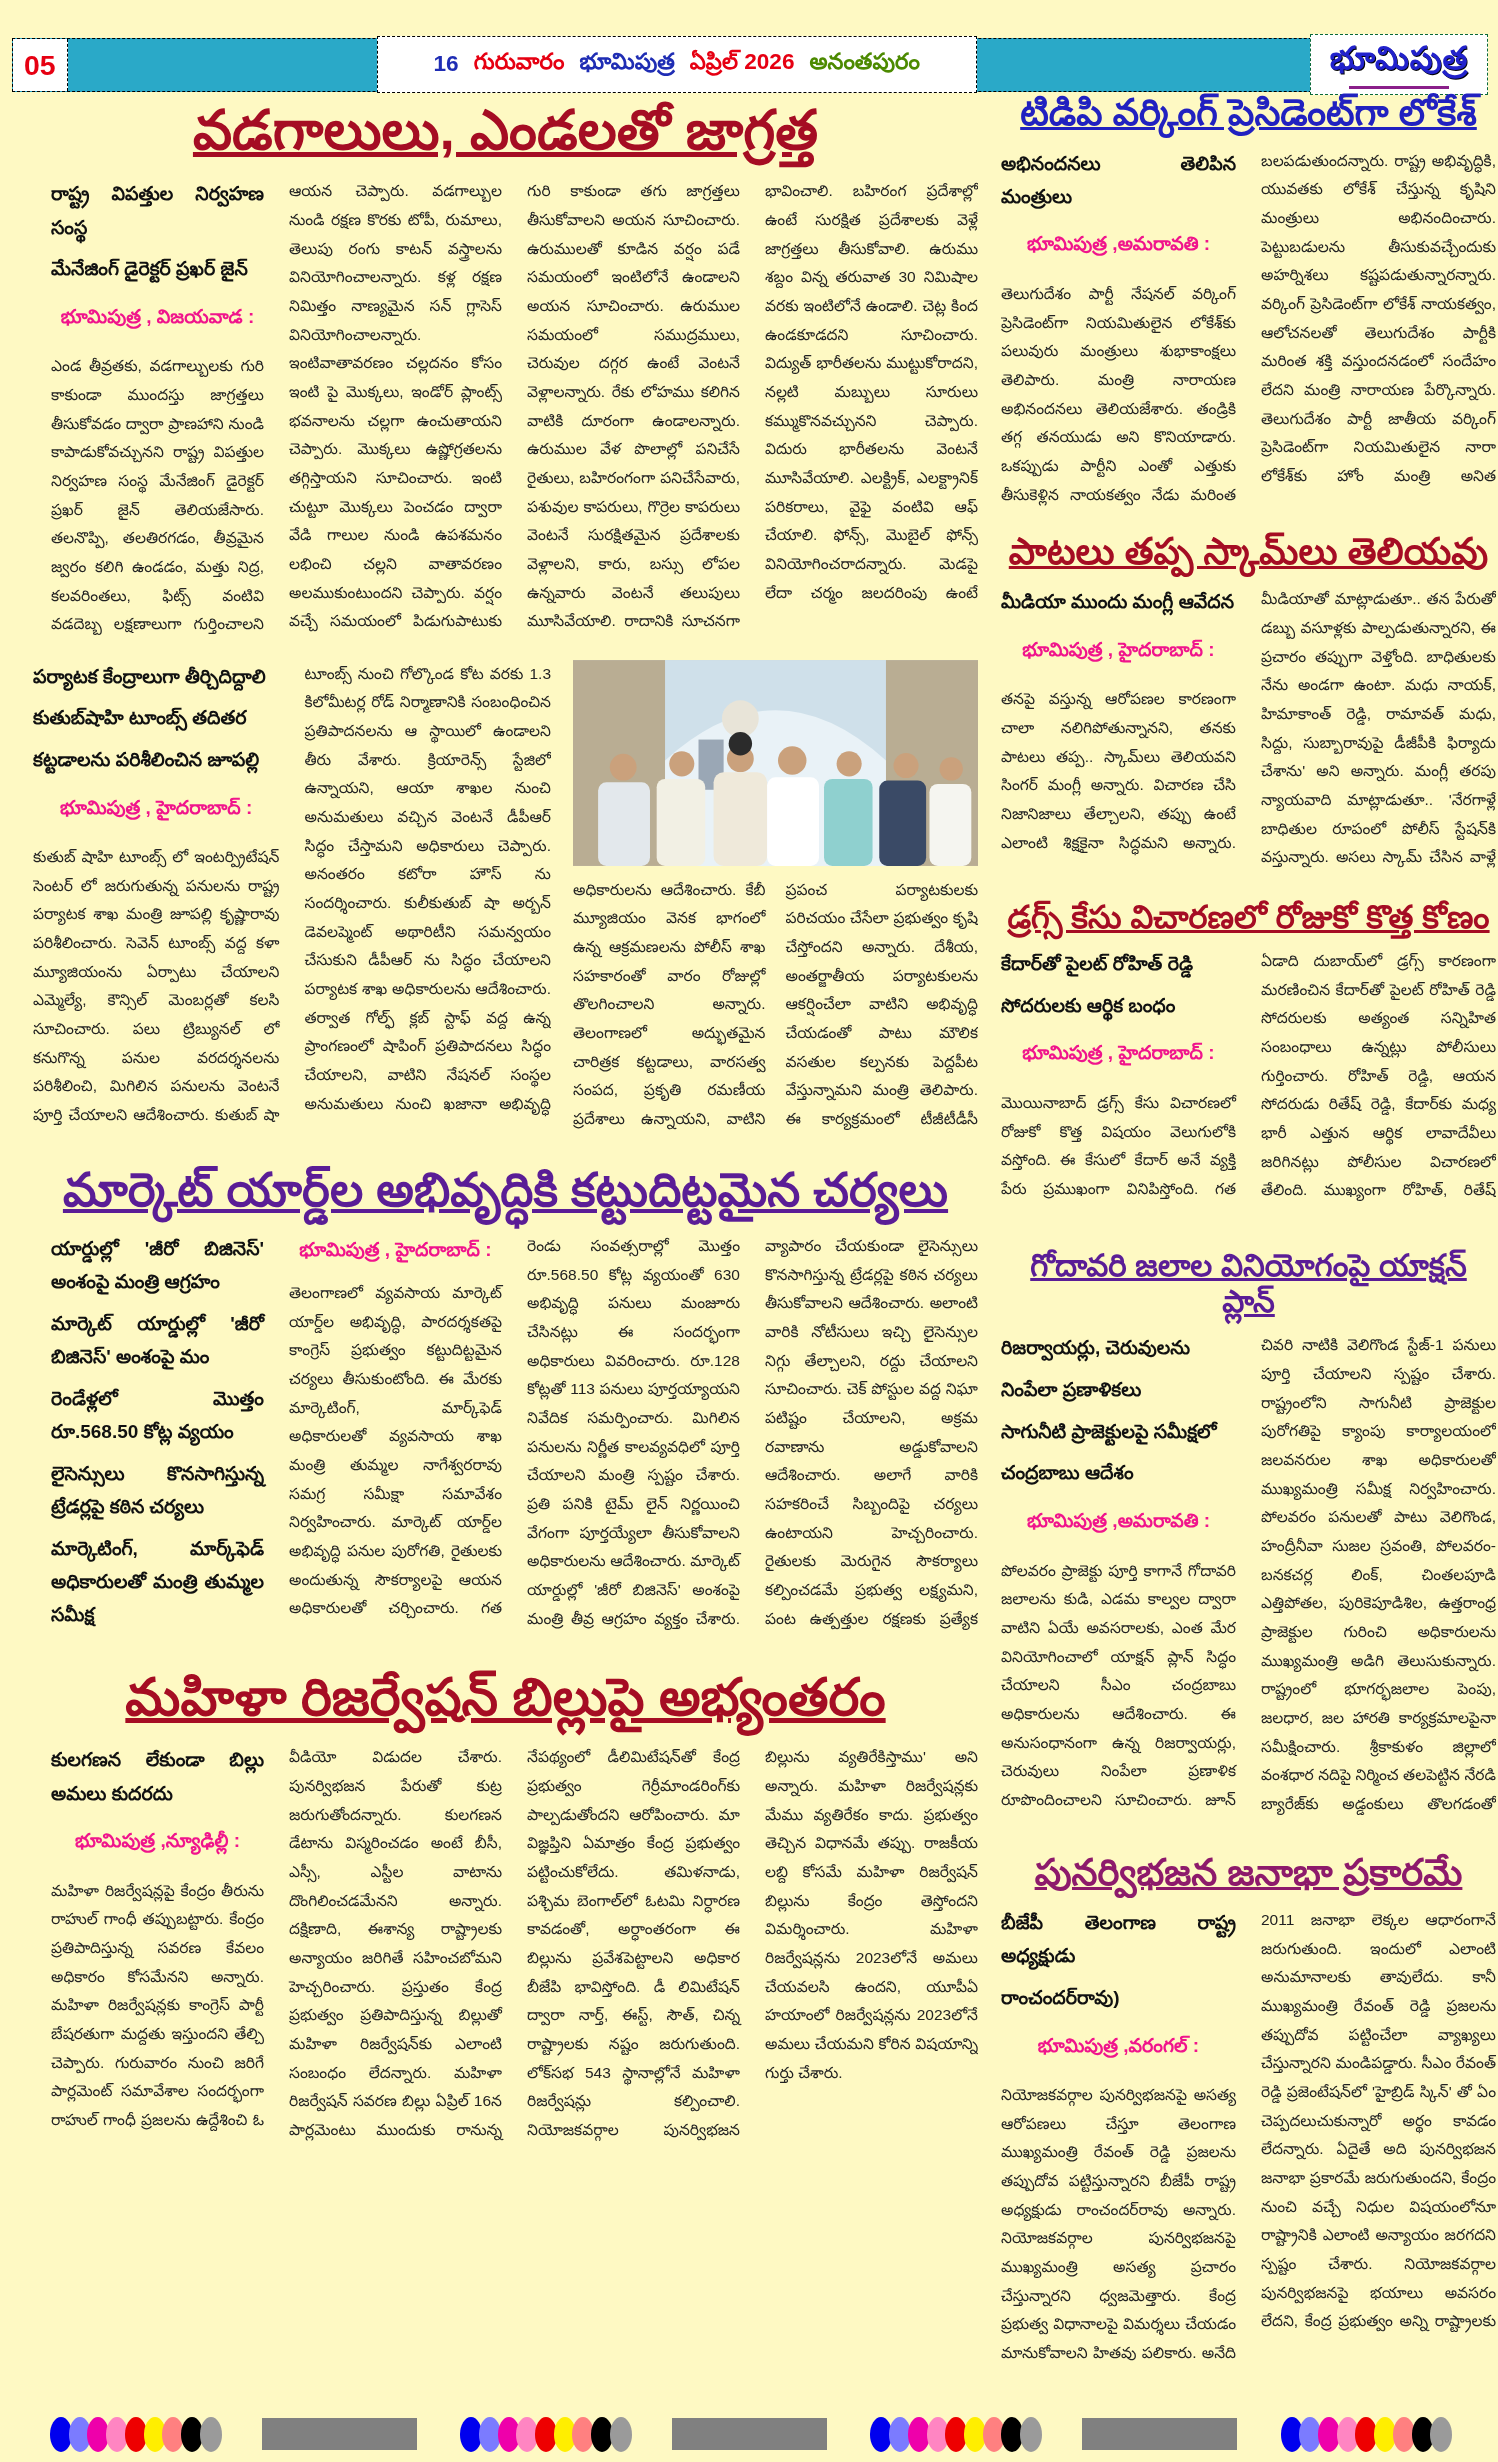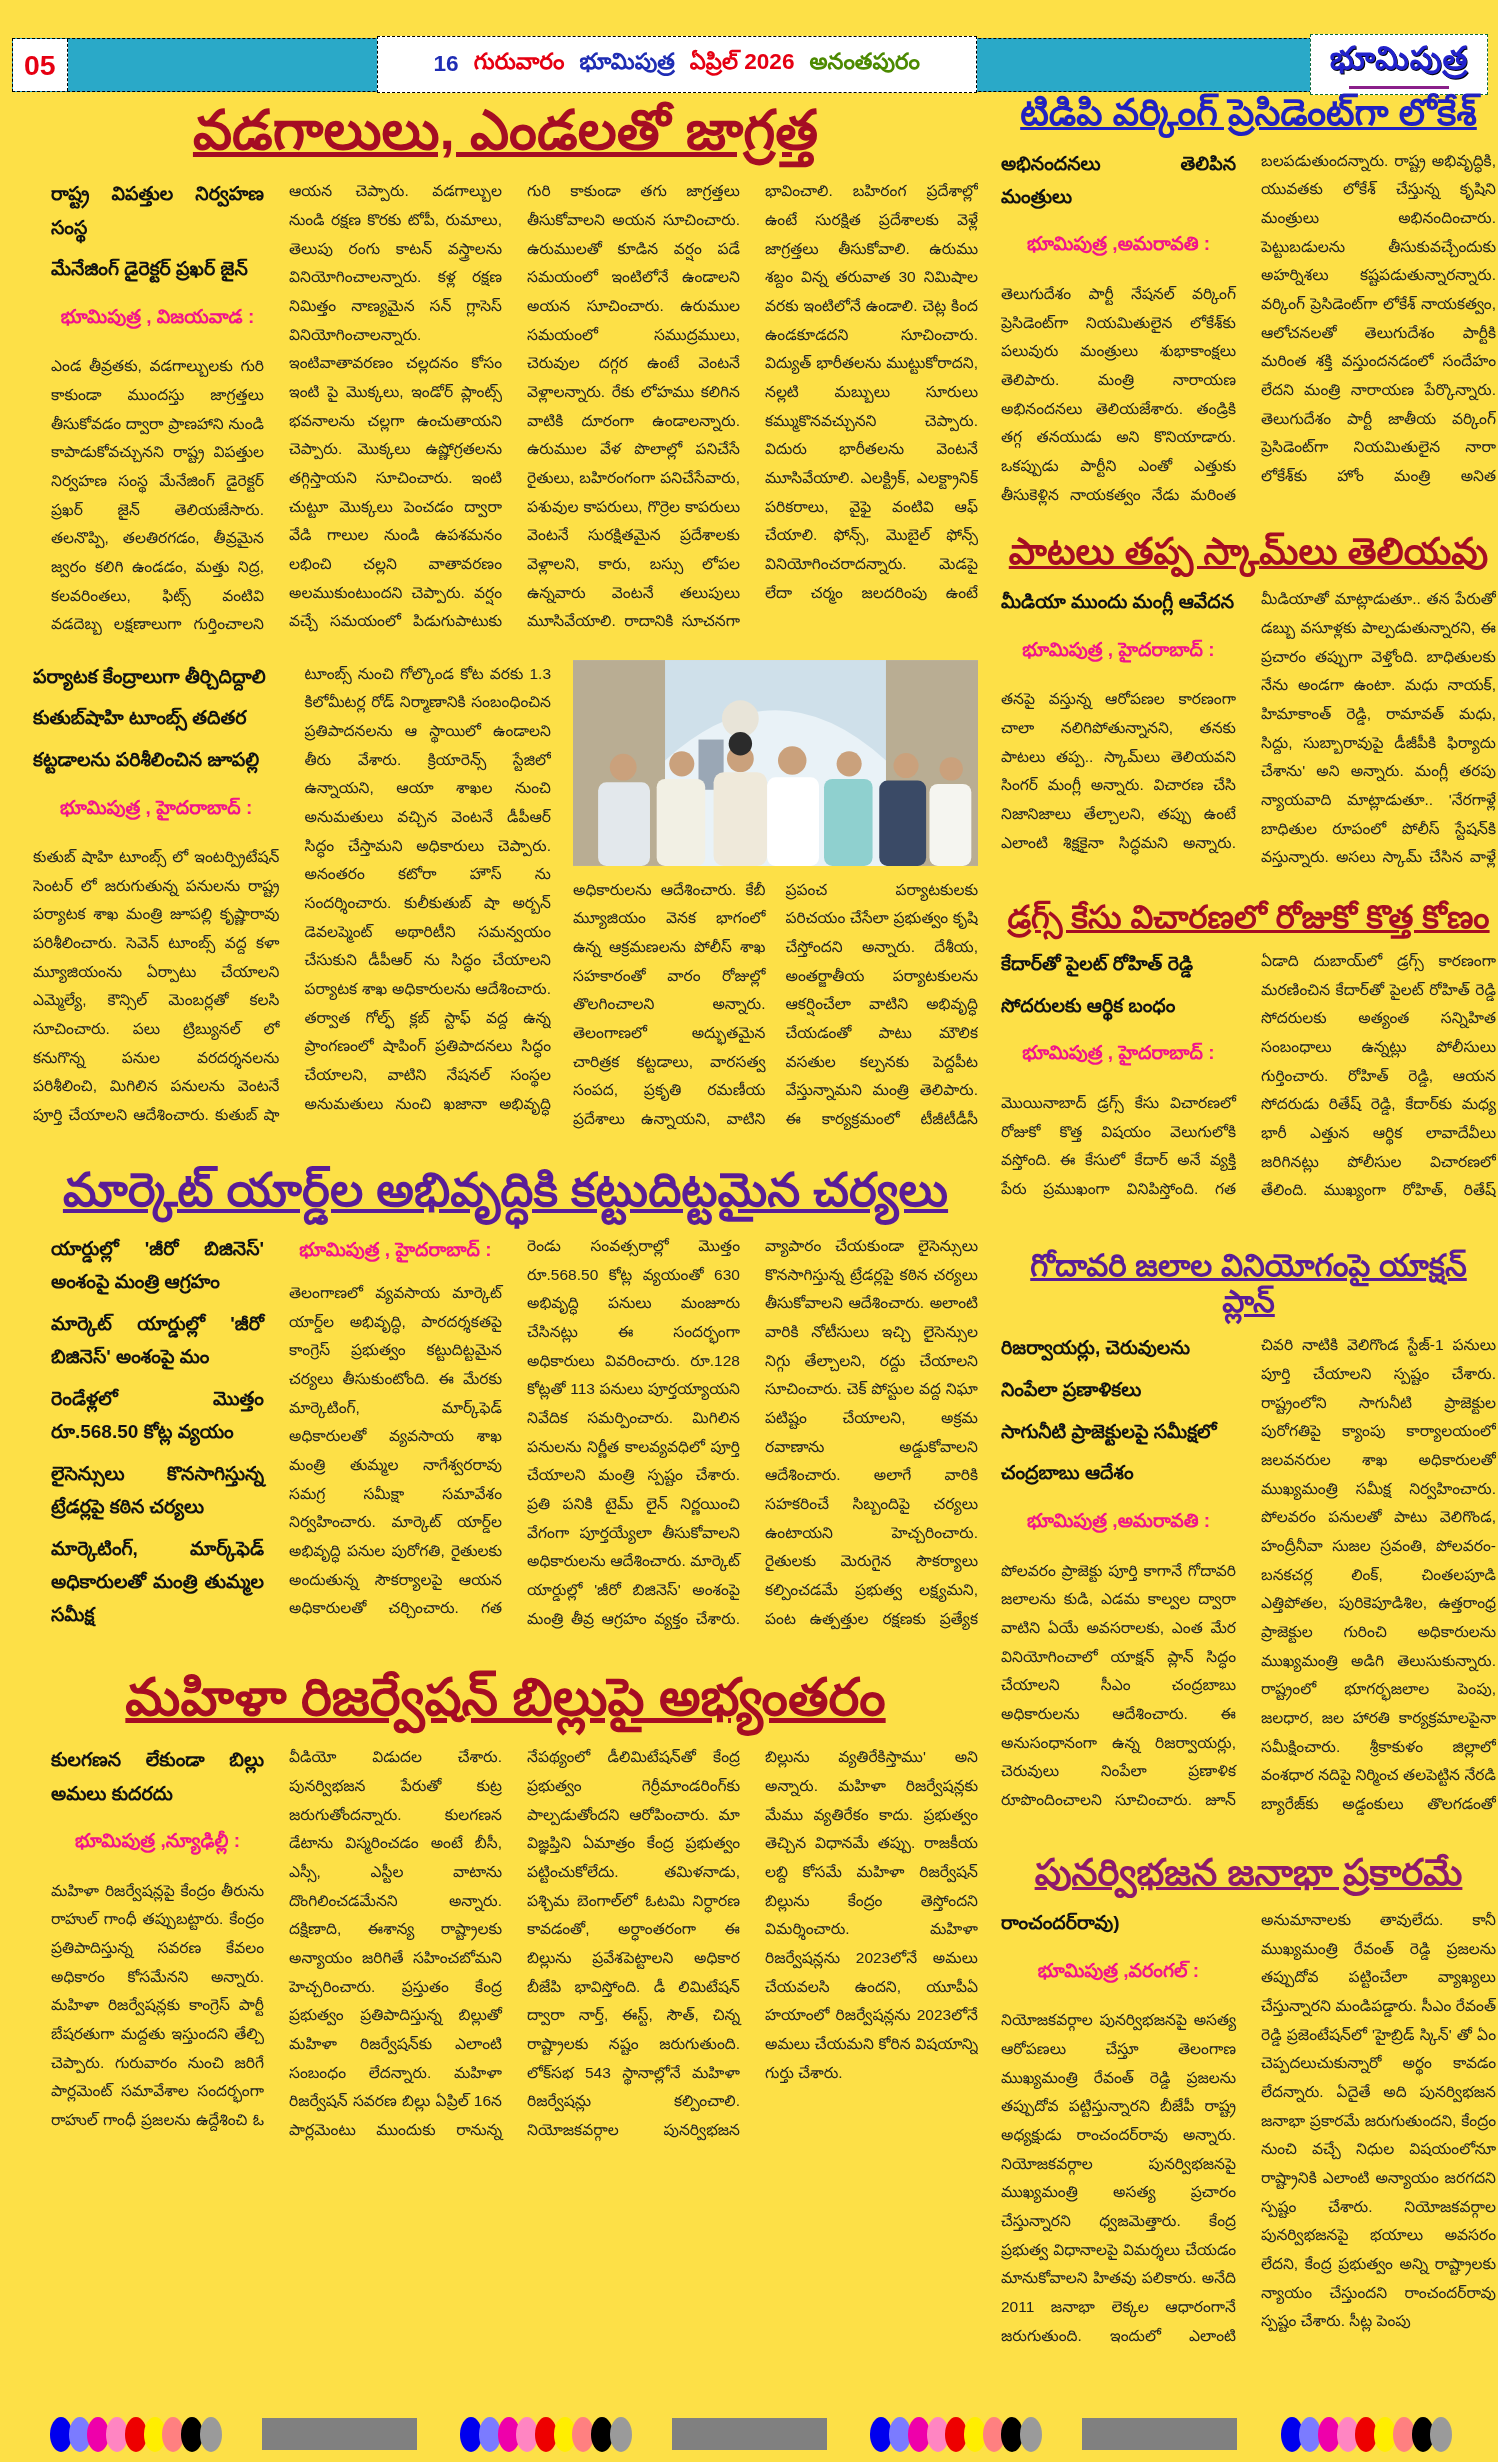--- a/index.html
+++ b/index.html
@@ -1,16 +1,16 @@
 <!DOCTYPE html>
 <html style="font-size:13.4px"><head>
 <meta charset="utf-8">
 <style>
   html,body{margin:0;padding:0;background:#ffffff;}
-  .page{position:relative;width:1499px;height:2462px;background:#fde047;overflow:hidden;
+  .page{position:relative;width:1499px;height:2462px;background:#fef9c3;overflow:hidden;
         font-family:"Liberation Sans",sans-serif;color:#1c1c1c;}
   
   .hdr{position:absolute;left:11.7px;top:38px;right:11.7px;height:52px;background:#2aa9c8;
        border:1.7px dashed #000;display:flex;align-items:stretch;}
   .pageno{background:#fff;border-right:1.7px dashed #000;width:54px;display:flex;align-items:center;
           justify-content:center;font-size:28.4px;font-weight:bold;color:#e60012;}
   .dateline{position:absolute;left:364px;top:-3.3px;height:55px;width:598px;background:#fff;
             border:1.7px dashed #000;display:flex;align-items:center;justify-content:center;gap:15px;
             font-weight:bold;font-size:22.6px;}
   .masthead{position:absolute;right:-1.7px;top:-5px;height:59px;width:176px;background:#fff;
@@ -198,20 +198,21 @@
           <p class="byline">భూమిపుత్ర ,అమరావతి :</p>
         </div>
         <span>పోలవరం ప్రాజెక్టు పూర్తి కాగానే గోదావరి జలాలను కుడి, ఎడమ కాల్వల ద్వారా వాటిని ఏయే అవసరాలకు, ఎంత మేర వినియోగించాలో యాక్షన్ ప్లాన్ సిద్ధం చేయాలని సీఎం చంద్రబాబు అధికారులను ఆదేశించారు. ఈ అనుసంధానంగా ఉన్న రిజర్వాయర్లు, చెరువులు నింపేలా ప్రణాళిక రూపొందించాలని సూచించారు. జూన్ చివరి నాటికి వెలిగొండ స్టేజ్-1 పనులు పూర్తి చేయాలని స్పష్టం చేశారు. రాష్ట్రంలోని సాగునీటి ప్రాజెక్టుల పురోగతిపై క్యాంపు కార్యాలయంలో జలవనరుల శాఖ అధికారులతో ముఖ్యమంత్రి సమీక్ష నిర్వహించారు. పోలవరం పనులతో పాటు వెలిగొండ, హంద్రీనీవా సుజల స్రవంతి, పోలవరం- బనకచర్ల లింక్, చింతలపూడి ఎత్తిపోతల, పురికెపూడిశిల, ఉత్తరాంధ్ర ప్రాజెక్టుల గురించి అధికారులను ముఖ్యమంత్రి అడిగి తెలుసుకున్నారు. రాష్ట్రంలో భూగర్భజలాల పెంపు, జలధార, జల హారతి కార్యక్రమాలపైనా సమీక్షించారు. శ్రీకాకుళం జిల్లాలో వంశధార నదిపై నిర్మించ తలపెట్టిన నేరడి బ్యారేజ్‌కు అడ్డంకులు తొలగడంతో త్వరితగతిన టెండర్లు పిలవాలని చెప్పారు. పోలవరం ప్రాజెక్టును పర్యాటక కేంద్రంగా తీర్చిదిద్దాలని.. హోటల్స్, షాపింగ్ ఏరియా ఉండాలని తెలిపారు. ప్రాజెక్టు సమీప ప్రాంతాల సుందరీకరణకు సంబంధించిన డిజైన్లను పరిశీలించారు. గోదావరి పుష్కరాల పనుల్లో వేగం పెంచాలని అధికారులను ఆదేశించారు. ముఖ్యమంత్రి ఆదేశాల మేరకు చేపట్టిన చర్యలతో రాష్ట్రంలో భూగర్భ జలాలు పెరిగాయని అధికారులు వివరించారు. ఏప్రిల్ 1 నాటికి 625 టీఎంసీల భూగర్భ జలాలు అందుబాటులో ఉన్నాయన్నారు. గత ఏడాది కంటే ఈ ఏడాది 12 టీఎంసీల నీరు అదనంగా ఉందని తెలిపారు. అదేవిధంగా గత ఏడాది ఏప్రిల్‌తో పోలిస్తే ఈ ఏప్రిల్ నాటికి 0.79 మీటర్ల మేరకు భూగర్భ జలాలు పెరిగాయన్నారు. మంత్రి నిమ్మల రామానాయుడు, సీఎస్ సాయి ప్రసాద్, జలవనరుల శాఖ ఉన్నతాధికారులు పాల్గొన్నారు.</span>
       </div>
     </div>
 
     <div class="article">
       <div class="hl plum" style="font-size:37px;">పునర్విభజన జనాభా ప్రకారమే</div>
       <div class="body cols2" style="height:469px;margin-top:11.7px;">
         <div class="subblock">
+          <p class="sh">బీజేపీ తెలంగాణ రాష్ట్ర అధ్యక్షుడు</p>
           <p class="sh">రాంచందర్‌రావు)</p>
           <p class="byline">భూమిపుత్ర ,వరంగల్ :</p>
         </div>
         <span>నియోజకవర్గాల పునర్విభజనపై అసత్య ఆరోపణలు చేస్తూ తెలంగాణ ముఖ్యమంత్రి రేవంత్ రెడ్డి ప్రజలను తప్పుదోవ పట్టిస్తున్నారని బీజేపీ రాష్ట్ర అధ్యక్షుడు రాంచందర్‌రావు అన్నారు. నియోజకవర్గాల పునర్విభజనపై ముఖ్యమంత్రి అసత్య ప్రచారం చేస్తున్నారని ధ్వజమెత్తారు. కేంద్ర ప్రభుత్వ విధానాలపై విమర్శలు చేయడం మానుకోవాలని హితవు పలికారు. అనేది 2011 జనాభా లెక్కల ఆధారంగానే జరుగుతుంది. ఇందులో ఎలాంటి అనుమానాలకు తావులేదు. కానీ ముఖ్యమంత్రి రేవంత్ రెడ్డి ప్రజలను తప్పుదోవ పట్టించేలా వ్యాఖ్యలు చేస్తున్నారని మండిపడ్డారు. సీఎం రేవంత్ రెడ్డి ప్రజెంటేషన్‌లో 'హైబ్రిడ్ స్కిన్' తో ఏం చెప్పదలుచుకున్నారో అర్థం కావడం లేదన్నారు. ఏదైతే అది పునర్విభజన జనాభా ప్రకారమే జరుగుతుందని, కేంద్రం నుంచి వచ్చే నిధుల విషయంలోనూ రాష్ట్రానికి ఎలాంటి అన్యాయం జరగదని స్పష్టం చేశారు. నియోజకవర్గాల పునర్విభజనపై భయాలు అవసరం లేదని, కేంద్ర ప్రభుత్వం అన్ని రాష్ట్రాలకు న్యాయం చేస్తుందని రాంచందర్‌రావు స్పష్టం చేశారు. సీట్ల పెంపు</span>
       </div>
     </div>
   </div>
 
   <div class="footer">
     <div class="dot-group">

